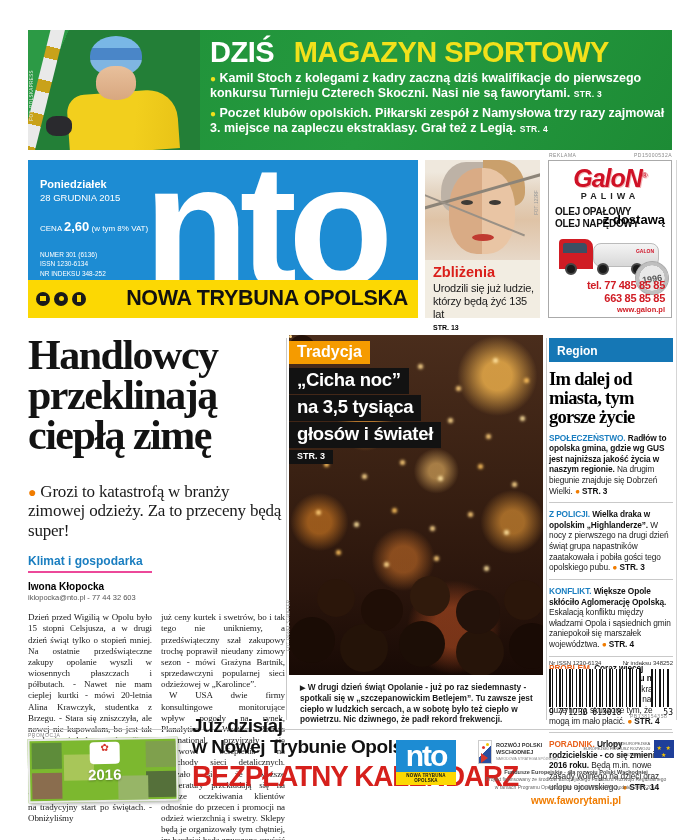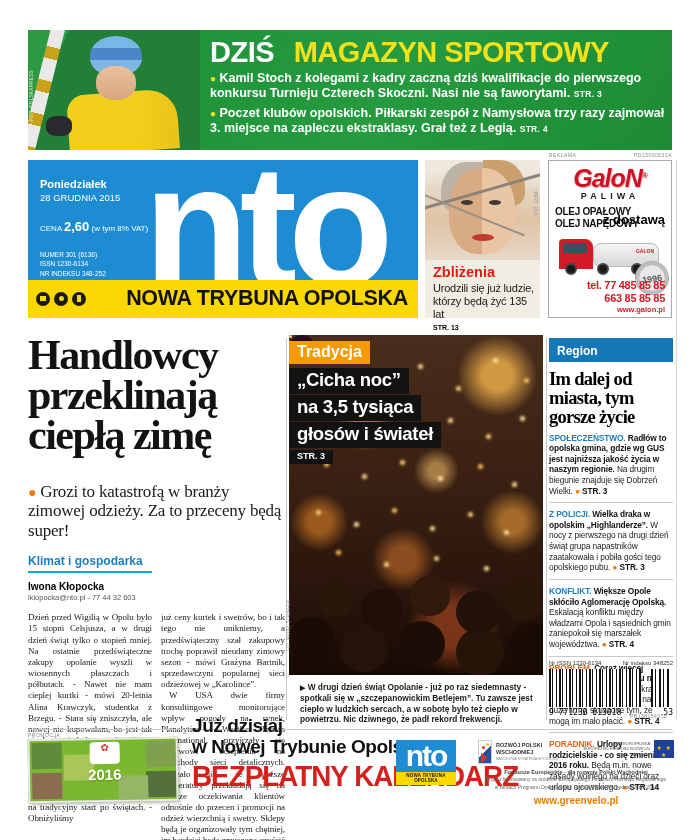--- a/index.html
+++ b/index.html
@@ -84,21 +84,21 @@
   #vl1 { left:286px; top:338px; height:382px; } #vl2 { left:545.5px; top:338px; height:382px; }
   #vl3 { left:676px; top:160px; height:560px; background:#d5d5d5; }
   .hline { height:1px; background:#c9c9c9; }
   #hl-promo { left:28px; top:729px; width:644px; }
 
   
   #story { left:28px; top:336px; width:258px; }
   #headline { font-family:"Liberation Serif", serif; font-weight:bold; font-size:42px; line-height:.95; letter-spacing:-1.5px; color:#131313; }
   #lead { margin-top:26px; font-family:"Liberation Serif", serif; font-size:17px; line-height:1.15; color:#1a1a1a; letter-spacing:-0.2px; }
   #lead .dot { color:#f07c00; font-size:14px; }
-  #section-tag { margin-top:14px; color:#1a7ec0; font-weight:bold; font-size:12px; border-bottom:2px solid #0ea5e9; padding-bottom:3px; width:124px; }
+  #section-tag { margin-top:14px; color:#1a7ec0; font-weight:bold; font-size:12px; border-bottom:2px solid #ec4899; padding-bottom:3px; width:124px; }
   #author { margin-top:8px; font-weight:bold; font-size:10px; }
   #author-contact { font-size:7.5px; color:#555; margin-top:1px; }
   #body-cols { display:flex; gap:9px; margin-top:10px; }
   .bcol { width:124px; font-family:"Liberation Serif", serif; font-size:9px; line-height:1.24; text-align:justify; color:#222; letter-spacing:-0.1px; }
   .bcol p+p { text-indent:8px; }
 
   
   #photo { left:289px; top:335px; width:254px; height:340px; background:
     radial-gradient(circle at 82% 12%, rgba(255,190,80,.75) 0 4%, transparent 11%),
     radial-gradient(circle at 30% 26%, rgba(255,170,60,.6) 0 3%, transparent 9%),
@@ -370,16 +370,16 @@
       <div class="eu-lg">
         <div class="eu-txt"><span>UNIA EUROPEJSKA</span><br><span>EUROPEJSKI FUNDUSZ ROZWOJU REGIONALNEGO</span></div>
         <div id="eu-flag">
             <span>★ ★ ★</span>
           </div>
       </div>
     </div>
     <div class="eu-line bold">Fundusze Europejskie - dla rozwoju Polski Wschodniej</div>
     <div class="eu-line">Projekt finansowany ze środków Europejskiego Funduszu Rozwoju Regionalnego</div>
     <div class="eu-line">w ramach Programu Operacyjnego Rozwój Polski Wschodniej 2007-2013</div>
-    <div id="greenvelo">www.greenvelo.pl</div>
+    <div id="greenvelo">www.faworytami.pl</div>
   </div>
 
 </div>
 
 </body></html>

